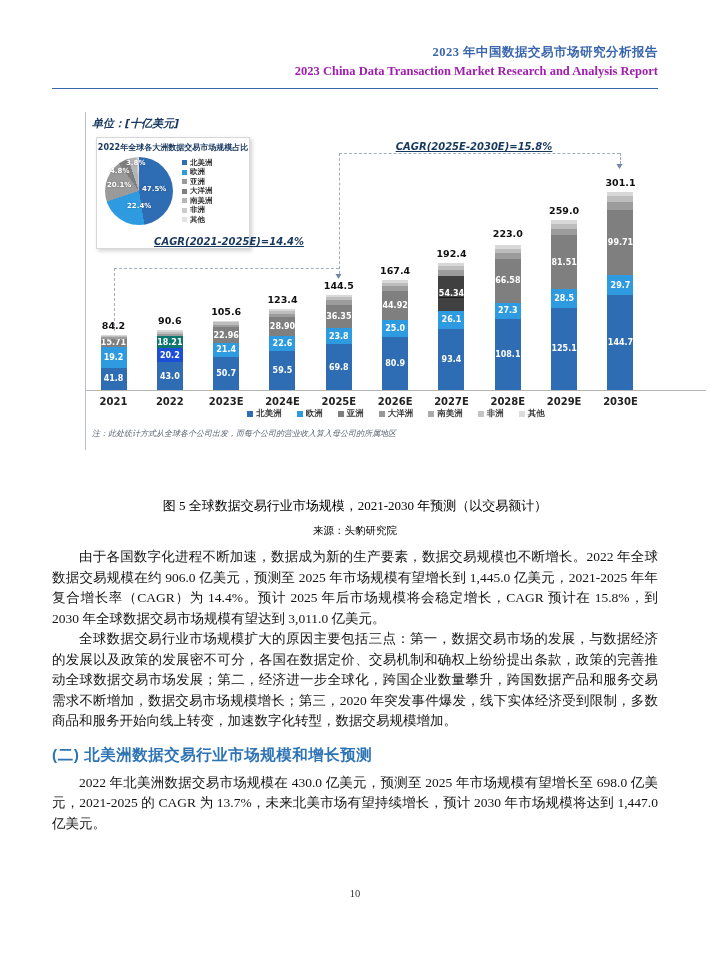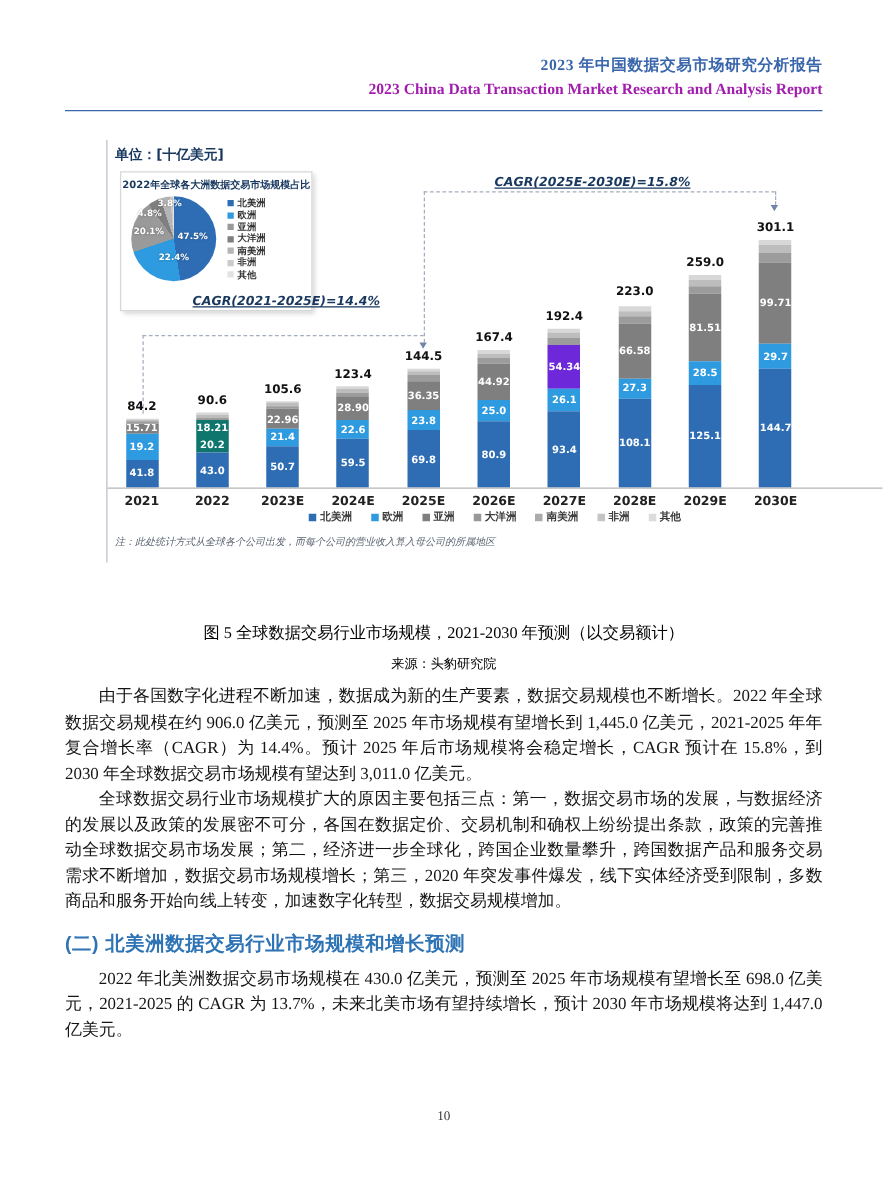--- a/index.html
+++ b/index.html
@@ -8,21 +8,21 @@
 
   
   .hdr { position:absolute; top:44px; left:52px; width:606px; text-align:right; }
   .hdr-cn { font-size:12.5px; font-weight:bold; color:#3a66ac; letter-spacing:.5px; }
   .hdr-en { font-size:12.5px; font-weight:bold; color:#a21caf; margin-top:3px; }
   .hdr-rule { position:absolute; top:88px; left:52px; width:606px; border-top:1.5px solid #3a66ac; }
 
   
   .chart { position:absolute; left:85px; top:112px; width:620px; height:338px;
            border-left:1px solid #b9bfc9; font-family:"DejaVu Sans","Liberation Sans",sans-serif; }
-  .unit { position:absolute; left:6px; top:4px; font-size:11px; font-weight:bold; color:#17375e; }
+  .unit { position:absolute; left:6px; top:4px; font-size:11px; font-weight:bold; color:#17375e;font-style:italic; }
 
   .pie-panel { position:absolute; left:10px; top:25px; width:154px; height:112px; background:#fff;
                border:1px solid #d8d8d8; box-shadow:2px 2px 4px rgba(0,0,0,.18); }
   .pie-title { margin-top:4px; text-align:center; font-size:8px; font-weight:bold; color:#17375e; }
   .pie-body { display:flex; margin-top:4px; }
   .pie-wrap { position:relative; width:68px; height:68px; margin-left:8px; }
   .pie { width:68px; height:68px; border-radius:50%; }
   .pie-lab { position:absolute; font-size:7px; font-weight:bold; color:#fff; text-shadow:0 0 2px rgba(0,0,0,.35); }
   .pie-legend { margin-left:9px; display:flex; flex-direction:column; justify-content:space-between; padding:1px 0; }
   .plg-row { display:flex; align-items:center; height:9px; }
@@ -143,21 +143,21 @@
         <div class="seg" style="height: 2.06994px; background: rgb(156, 156, 156);"></div>
         <div class="seg" style="height: 1.62638px; background: rgb(189, 189, 189);"></div>
         <div class="seg" style="height: 1.23211px; background: rgb(216, 216, 216);"></div>
       </div>
       <div class="total" style="left: 4.5px; top: 207.596px;">84.2</div>
       <div class="xlab" style="left: 2.5px; top: 284px;">2021</div>
       <div class="bar" style="left: 70.83px; top: 218.385px; height: 59.6148px;">
         <div class="seg" style="height: 28.294px; background: rgb(46, 109, 180);">
           <span>43.0</span>
         </div>
-        <div class="seg" style="height: 15px; background: #0f766e;">
+        <div class="seg" style="height: 15px; background: #1d4ed8;">
           <span>20.2</span>
         </div>
         <div class="seg" style="height: 11.9822px; background: #0f766e;">
           <span>18.21</span>
         </div>
         <div class="seg" style="height: 2.53975px; background: rgb(156, 156, 156);"></div>
         <div class="seg" style="height: 1.99552px; background: rgb(189, 189, 189);"></div>
         <div class="seg" style="height: 1.51175px; background: rgb(216, 216, 216);"></div>
       </div>
       <div class="total" style="left: 60.83px; top: 203.385px;">90.6</div>
@@ -226,21 +226,21 @@
       </div>
       <div class="total" style="left: 286.15px; top: 152.851px;">167.4</div>
       <div class="xlab" style="left: 284.15px; top: 284px;">2026E</div>
       <div class="bar" style="left: 352.48px; top: 151.401px; height: 126.599px;">
         <div class="seg" style="height: 61.4572px; background: rgb(46, 109, 180);">
           <span>93.4</span>
         </div>
         <div class="seg" style="height: 17.1738px; background: rgb(46, 155, 224);">
           <span>26.1</span>
         </div>
-        <div class="seg" style="height: 35.7557px; background: #6d28d9;">
+        <div class="seg" style="height: 35.7557px; background: #404040; text-decoration: underline;">
           <span>54.34</span>
         </div>
         <div class="seg" style="height: 5.12924px; background: rgb(156, 156, 156);"></div>
         <div class="seg" style="height: 4.03012px; background: rgb(189, 189, 189);"></div>
         <div class="seg" style="height: 3.05312px; background: rgb(216, 216, 216);"></div>
       </div>
       <div class="total" style="left: 342.48px; top: 136.401px;">192.4</div>
       <div class="xlab" style="left: 340.48px; top: 284px;">2027E</div>
       <div class="bar" style="left: 408.81px; top: 131.266px; height: 146.734px;">
         <div class="seg" style="height: 71.1298px; background: rgb(46, 109, 180);">

